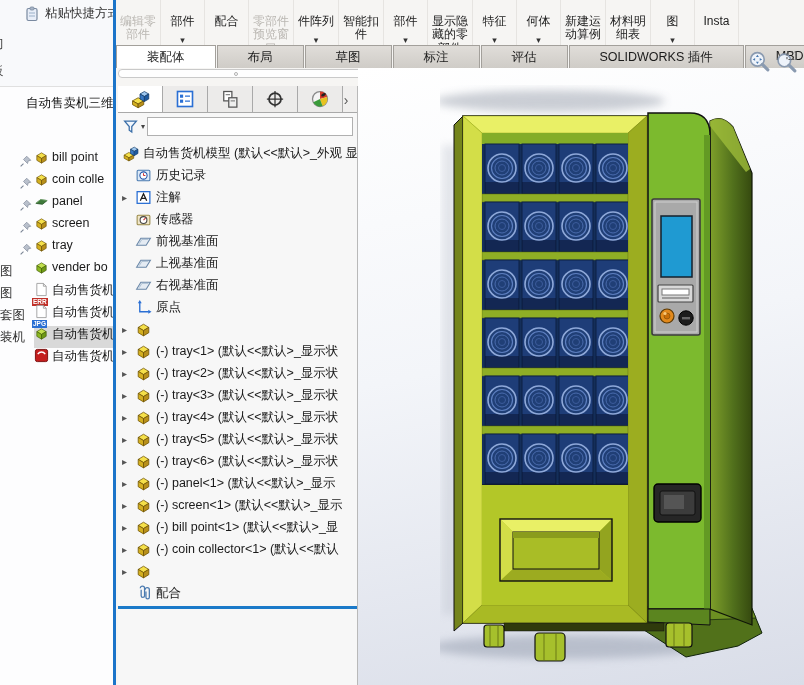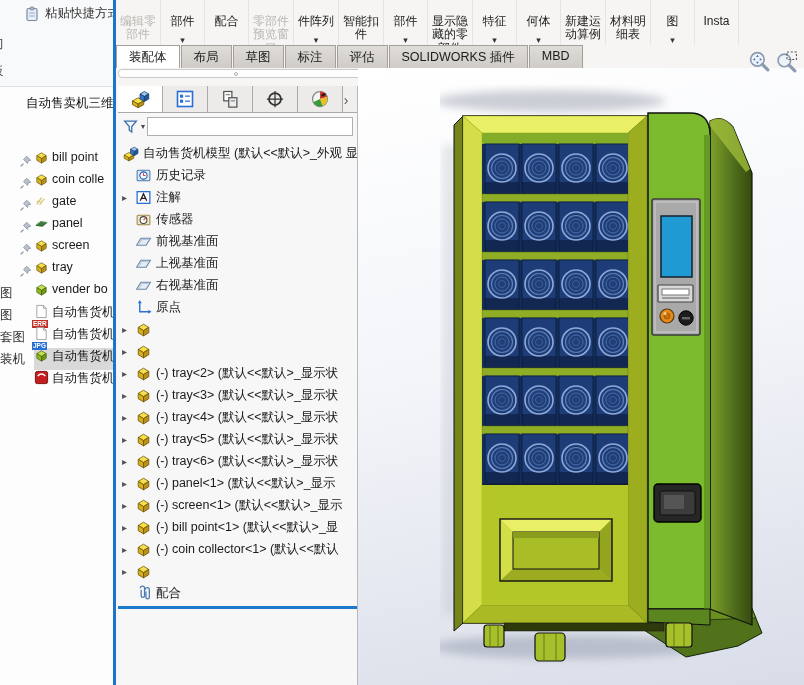--- a/index.html
+++ b/index.html
@@ -41,21 +41,21 @@
   .sw { position:absolute; left:116px; top:0; width:688px; height:685px; background:#f6f5f3; overflow:hidden; }
 
   .ribbon { position:absolute; top:0; left:0; width:688px; height:45px; display:flex; overflow:hidden; background:#f6f5f3; }
   .rbtn { position:relative; flex:none; min-width:44px; padding:1px 4px 0; height:45px;
           text-align:center; white-space:pre-line; line-height:13.5px; font-size:12px;
           border-right:1px solid #e6e4e1; color:#222; }
   .rbtn .caret { position:absolute; left:0; right:0; bottom:0; font-size:9px; line-height:10px; color:#333; }
   .rbtn.dis { color:#bab7b2; }
 
   .tabbar { position:absolute; top:45px; left:0; width:688px; height:23px; display:flex; align-items:stretch; }
-  .tab { flex:none; padding:3px 12px 0; background:linear-gradient(#e0ddd9,#cfccc7); border:1px solid #a3a09b;
+  .tab { flex:none; padding:3px 30px 0; background:linear-gradient(#e0ddd9,#cfccc7); border:1px solid #a3a09b;
          border-bottom:none; margin-right:1px; font-size:12.5px; white-space:nowrap; }
   .tab.active { background:#fff; }
 
   .splitter { position:absolute; top:69px; left:2px; width:354px; height:9px; background:#fefefe;
               border:1px solid #c9c9c9; border-radius:4px; }
   .splitter .dot { position:absolute; left:115px; top:2px; width:4px; height:4px; border:1px solid #b0b0b0; border-radius:50%; }
 
   
   .fpanel { position:absolute; top:86px; left:2px; width:240px; height:599px; background:#f7f7f7;
             border-right:1px solid #b9b9b9; overflow:hidden; }
@@ -241,37 +241,20 @@
           <span class="ficon">
             <svg viewBox="0 0 16 16">
               <use href="#i-part"></use>
             </svg>
 
           </span>
           <span class="flabel">coin colle</span>
         </span>
       </div>
 
-      <div class="frow">
-        <span class="frag"></span>
-        <span class="pinbox">
-          <svg viewBox="0 0 16 16">
-            <use href="#i-pin"></use>
-          </svg>
-        </span>
-        <span class="fsel">
-          <span class="ficon">
-            <svg viewBox="0 0 16 16">
-              <use href="#i-sketch"></use>
-            </svg>
-
-          </span>
-          <span class="flabel">gate</span>
-        </span>
-      </div>
 
       <div class="frow">
         <span class="frag"></span>
         <span class="pinbox">
           <svg viewBox="0 0 16 16">
             <use href="#i-pin"></use>
           </svg>
         </span>
         <span class="fsel">
           <span class="ficon">
@@ -643,20 +626,21 @@
           <svg class="ticon" viewBox="0 0 16 16">
             <use href="#i-part"></use>
           </svg>
         </div>
 
         <div class="trow">
           <span class="arrow">▸</span>
           <svg class="ticon" viewBox="0 0 16 16">
             <use href="#i-part"></use>
           </svg>
+          <span>(-) tray&lt;1&gt; (默认&lt;&lt;默认&gt;_显示状</span>
         </div>
 
         <div class="trow">
           <span class="arrow">▸</span>
           <svg class="ticon" viewBox="0 0 16 16">
             <use href="#i-part"></use>
           </svg>
           <span>(-) tray&lt;2&gt; (默认&lt;&lt;默认&gt;_显示状</span>
         </div>
 

